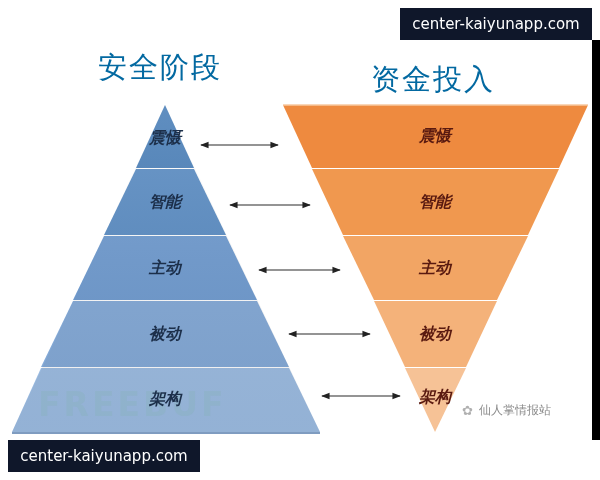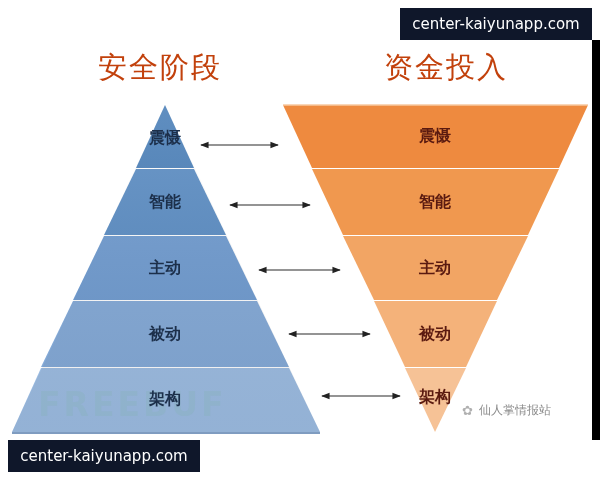--- a/index.html
+++ b/index.html
@@ -1,31 +1,31 @@
 <!DOCTYPE html>
 <html><head>
   <meta charset="utf-8">
   <style>
     html, body { margin:0; padding:0; }
     body { width:600px; height:480px; position:relative; overflow:hidden; background:#ffffff; font-family:"DejaVu Sans", sans-serif; }
-    .title { position:absolute; top:48px; font-size:29px; color:#c2410c; letter-spacing:2px; font-weight:normal; }
+    .title { position:absolute; top:48px; font-size:29px; color:#0369a1; letter-spacing:2px; font-weight:normal; }
     #diagram { position:absolute; left:0; top:0; width:600px; height:480px; }
-    .layer-label { position:absolute; font-size:16px; font-weight:bold; transform:translate(-50%,-50%); white-space:nowrap; }
+    .layer-label { position:absolute; font-size:16px; font-weight:bold; transform:translate(-50%,-50%); white-space:nowrap;font-style:italic; }
     .pyr-label { color:#1c2f4a; }
     .fun-label { color:#5a1a10; }
     .wm-badge { position:absolute; background:#0f172a; color:#ffffff; font-size:15px; display:flex; align-items:center; justify-content:center; font-family:"DejaVu Sans", sans-serif; }
     .side-bar { position:absolute; left:592px; top:40px; width:8px; height:400px; background:#000000; }
     .credit { position:absolute; left:462px; top:402px; font-size:12px; color:#8a8a8a; display:flex; align-items:center; gap:6px; }
     .ghost { position:absolute; left:38px; top:385px; font-size:33px; font-weight:bold; color:rgba(120,175,160,0.18); letter-spacing:3px; }
   </style>
 </head>
 <body>
 
 <div class="title" style="left:98px;">安全阶段</div>
-<div class="title" style="left:384px;">资金投入</div>
+<div class="title" style="left:371px;margin-top:12px;">资金投入</div>
 
 <svg id="diagram" viewBox="0 0 600 480" xmlns="http://www.w3.org/2000/svg">
   <defs>
     <marker id="ah" viewBox="0 0 10 10" refX="9" refY="5" markerWidth="7" markerHeight="7" orient="auto-start-reverse">
       <path d="M0,1 L10,5 L0,9 z" fill="#222"></path>
     </marker>
     <linearGradient id="shade" x1="0" y1="0" x2="0" y2="1">
       <stop offset="0" stop-color="#ffffff" stop-opacity="0.12"></stop>
       <stop offset="1" stop-color="#000000" stop-opacity="0.06"></stop>
     </linearGradient>

